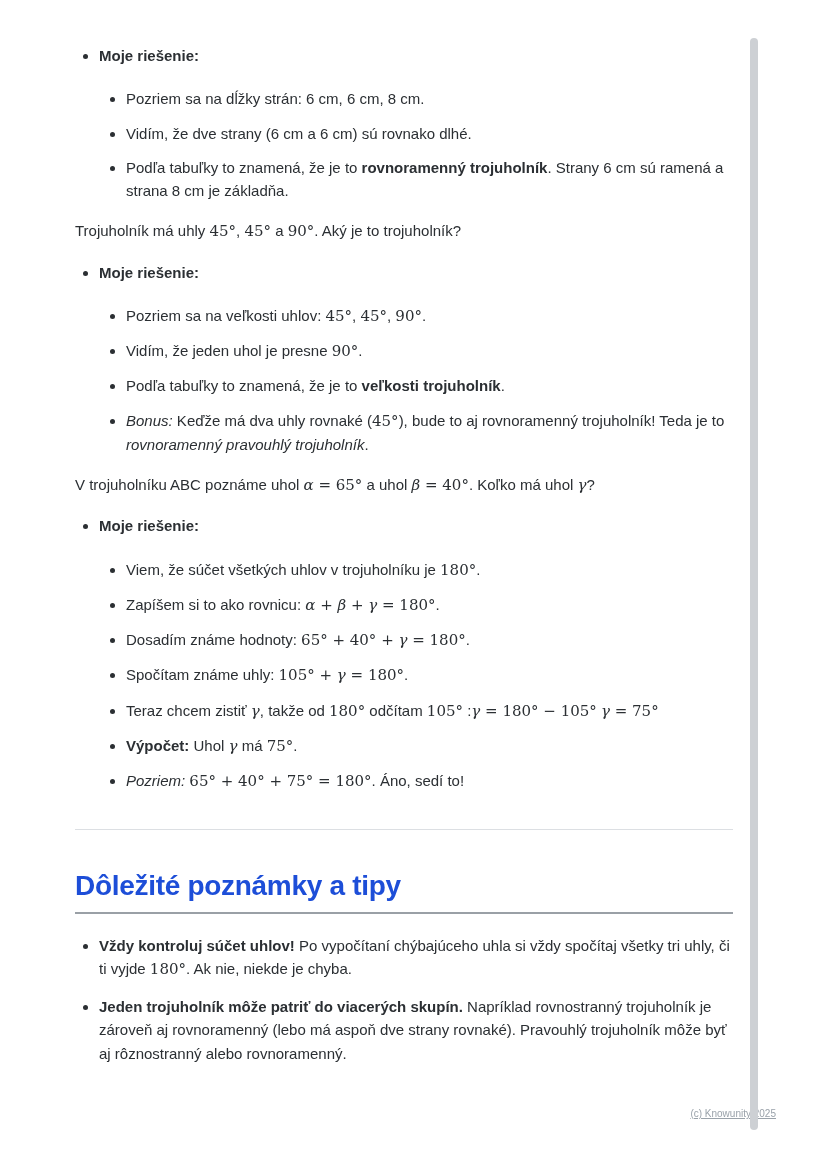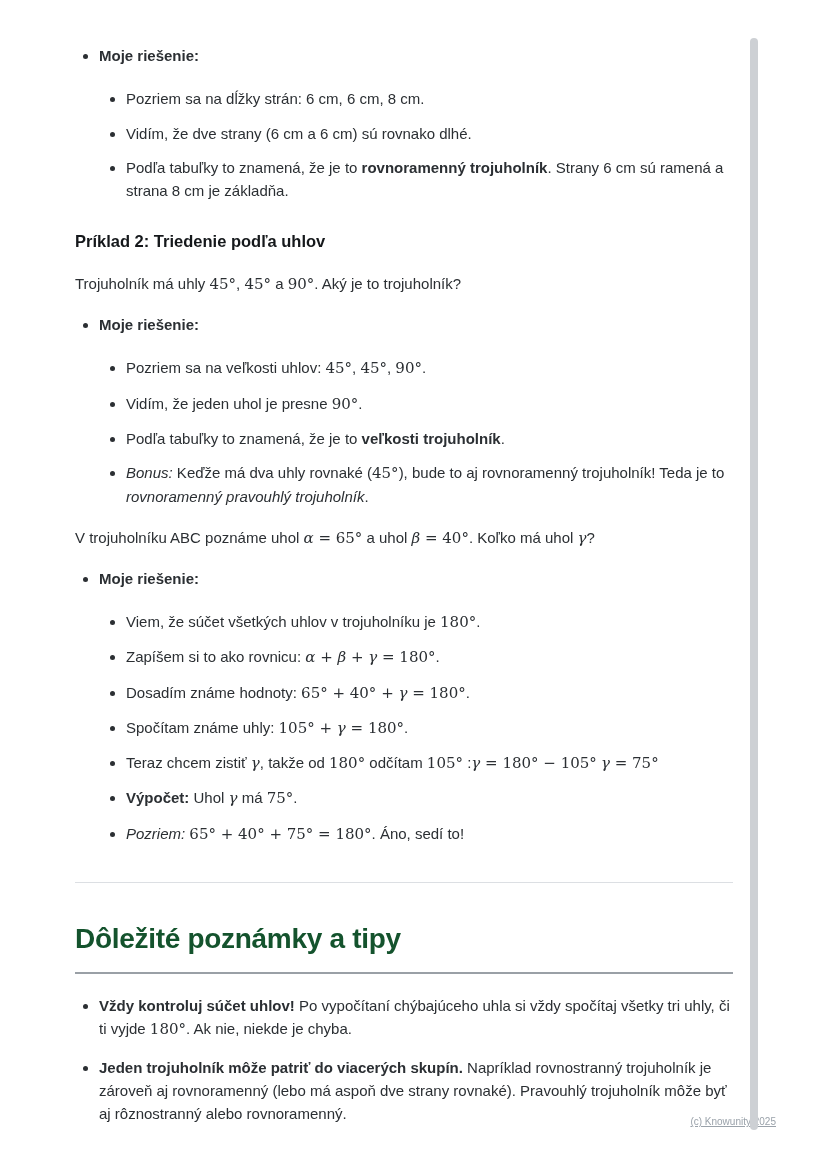--- a/index.html
+++ b/index.html
@@ -41,23 +41,23 @@
   }
   p.intro { margin: 17px 0; }
   hr.divider {
     border: none;
     border-top: 1px solid #dcdfe3;
     margin: 36px 0 28px;
   }
   h2 {
     font-size: 28px;
     font-weight: 700;
-    color: #14532d;
+    color: #1d4ed8;
     letter-spacing: -0.3px;
-    padding-bottom: 12px;
+    padding-bottom: 4px;
     border-bottom: 2px solid #9aa0a6;
     margin: 34px 0 20px;
   }
   ul.notes { margin-top: 20px; }
   ul.notes > li { margin: 14px 0; }
   .seg-n { }
   .seg-b { font-weight: 700; }
   .seg-i { font-style: italic; text-align: right; }
   .seg-m { font-family: "DejaVu Serif", "Liberation Serif", serif; }
   .seg-mi { font-family: "DejaVu Serif", "Liberation Serif", serif; font-style: italic; }
@@ -89,21 +89,20 @@
       <li>
         <span><span class="seg-b">Moje riešenie:</span></span>
         <ul class="inner">
           <li><span class="seg-n">Pozriem sa na dĺžky strán: 6 cm, 6 cm, 8 cm.</span></li>
           <li><span class="seg-n">Vidím, že dve strany (6 cm a 6 cm) sú rovnako dlhé.</span></li>
           <li><span class="seg-n">Podľa tabuľky to znamená, že je to </span><span class="seg-b">rovnoramenný trojuholník</span><span class="seg-n">. Strany 6 cm sú ramená a strana 8 cm je základňa.</span></li>
         </ul>
       </li>
     </ul>
 
-    <h3>Príklad 2: Triedenie podľa uhlov</h3>
     <p class="intro"><span class="seg-n">Trojuholník má uhly </span><span class="seg-m">45°</span><span class="seg-n">, </span><span class="seg-m">45°</span><span class="seg-n"> a </span><span class="seg-m">90°</span><span class="seg-n">. Aký je to trojuholník?</span></p>
 
     <ul class="outer">
       <li>
         <span><span class="seg-b">Moje riešenie:</span></span>
         <ul class="inner">
           <li><span class="seg-n">Pozriem sa na veľkosti uhlov: </span><span class="seg-m">45°</span><span class="seg-n">, </span><span class="seg-m">45°</span><span class="seg-n">, </span><span class="seg-m">90°</span><span class="seg-n">.</span></li>
           <li><span class="seg-n">Vidím, že jeden uhol je presne </span><span class="seg-m">90°</span><span class="seg-n">.</span></li>
           <li><span class="seg-n">Podľa tabuľky to znamená, že je to </span><span class="seg-b">veľkosti trojuholník</span><span class="seg-n">.</span></li>
           <li><span class="seg-i">Bonus:</span><span class="seg-n"> Keďže má dva uhly rovnaké (</span><span class="seg-m">45°</span><span class="seg-n">), bude to aj rovnoramenný trojuholník! Teda je to </span><span class="seg-i">rovnoramenný pravouhlý trojuholník</span><span class="seg-n">.</span></li>

